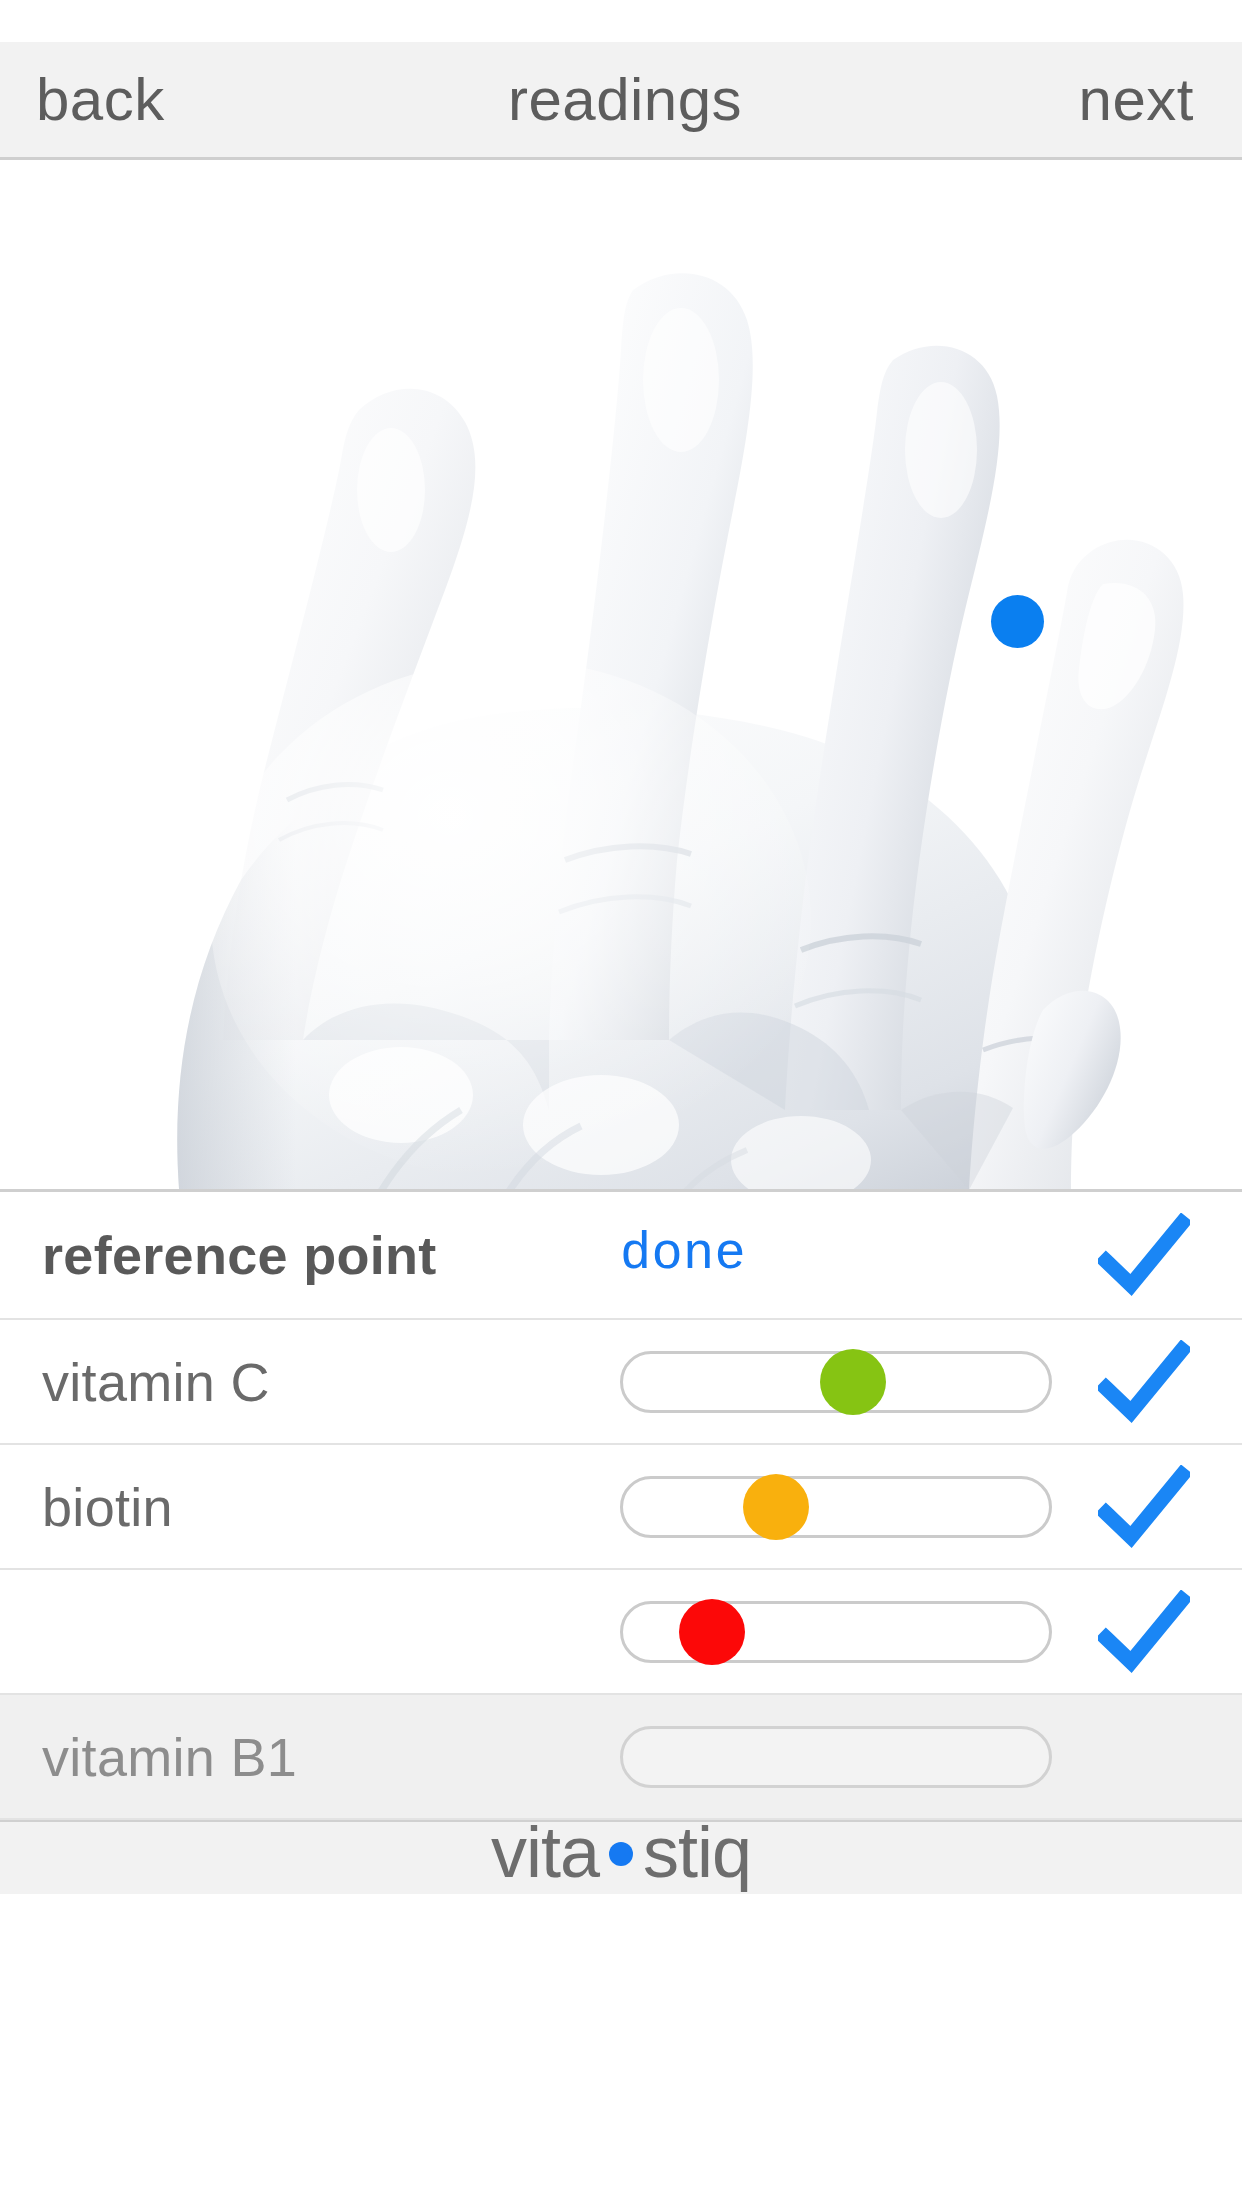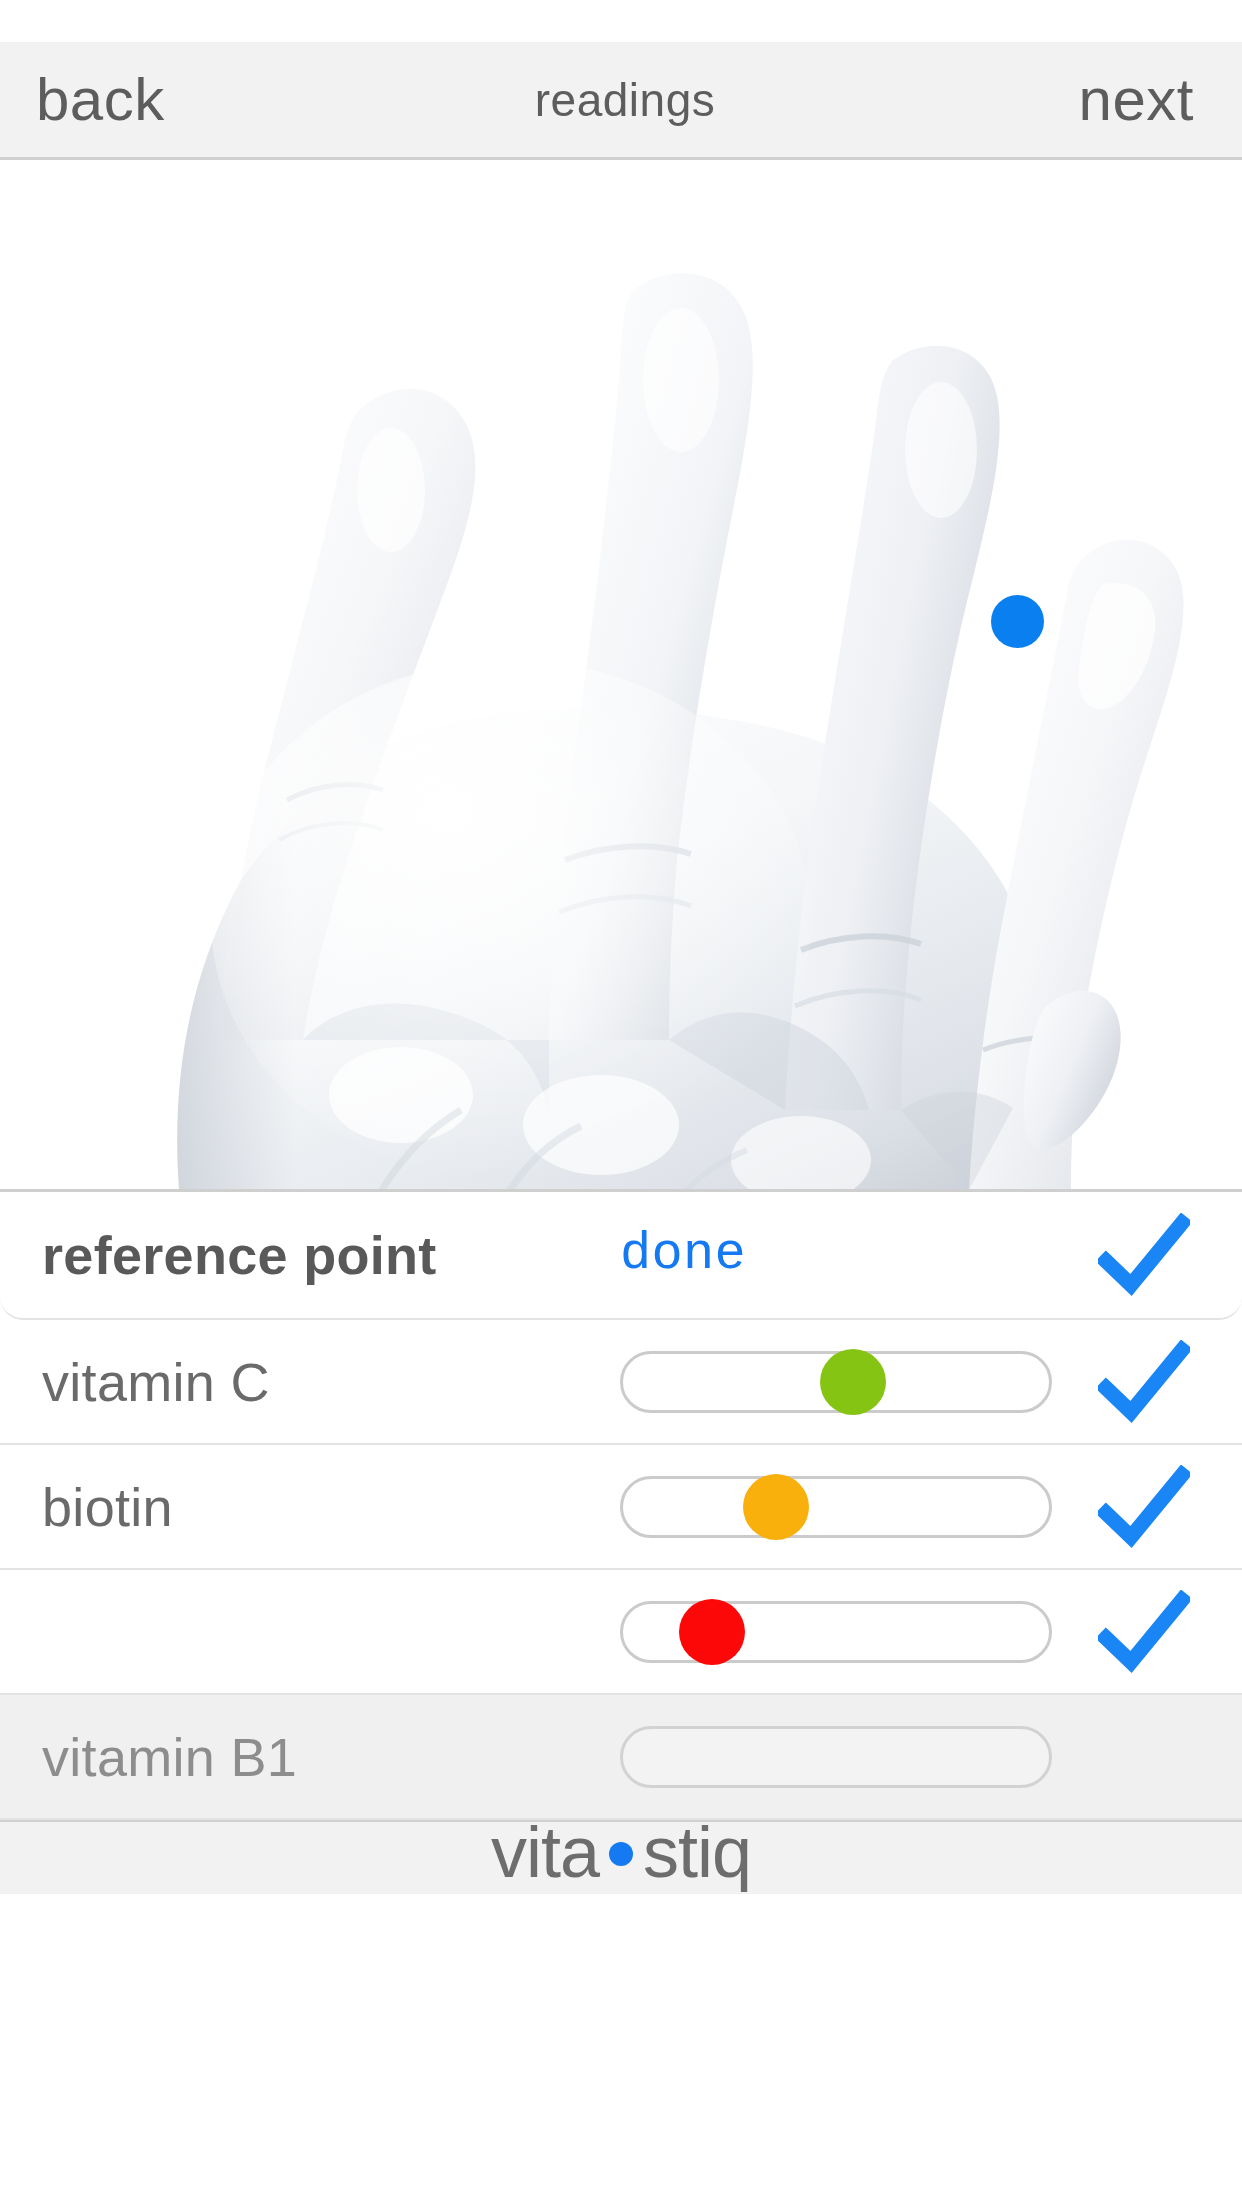--- a/index.html
+++ b/index.html
@@ -60,21 +60,21 @@
     top: 50%;
     transform: translateY(-50%);
   }
   .nav-title {
     position: absolute;
     left: 0;
     right: 0;
     top: 50%;
     transform: translateY(-50%);
     text-align: center;
-    font-size: 46px;
+    font-size: 60px;
     color: #5d5d5d;
     letter-spacing: 0.5px;
     line-height: 1;
     padding-left: 8px;
   }
 
   
   .hand-area {
     position: relative;
     flex: 0 0 auto;
@@ -116,21 +116,20 @@
     border-bottom: 2px solid #e3e3e3;
     background: #ffffff;
     padding: 0 0 0 42px;
   }
   .row.row-disabled {
     background: #f0f0f0;
     align-items: center;
   }
   .row.row-first {
     height: 128px;
-    border-radius: 23px;
   }
   .row-label {
     font-size: 54px;
     color: #6a6a6a;
     letter-spacing: 0.3px;
     white-space: nowrap;
     line-height: 1;
   }
   .row.row-first .row-label {
     font-weight: bold;

